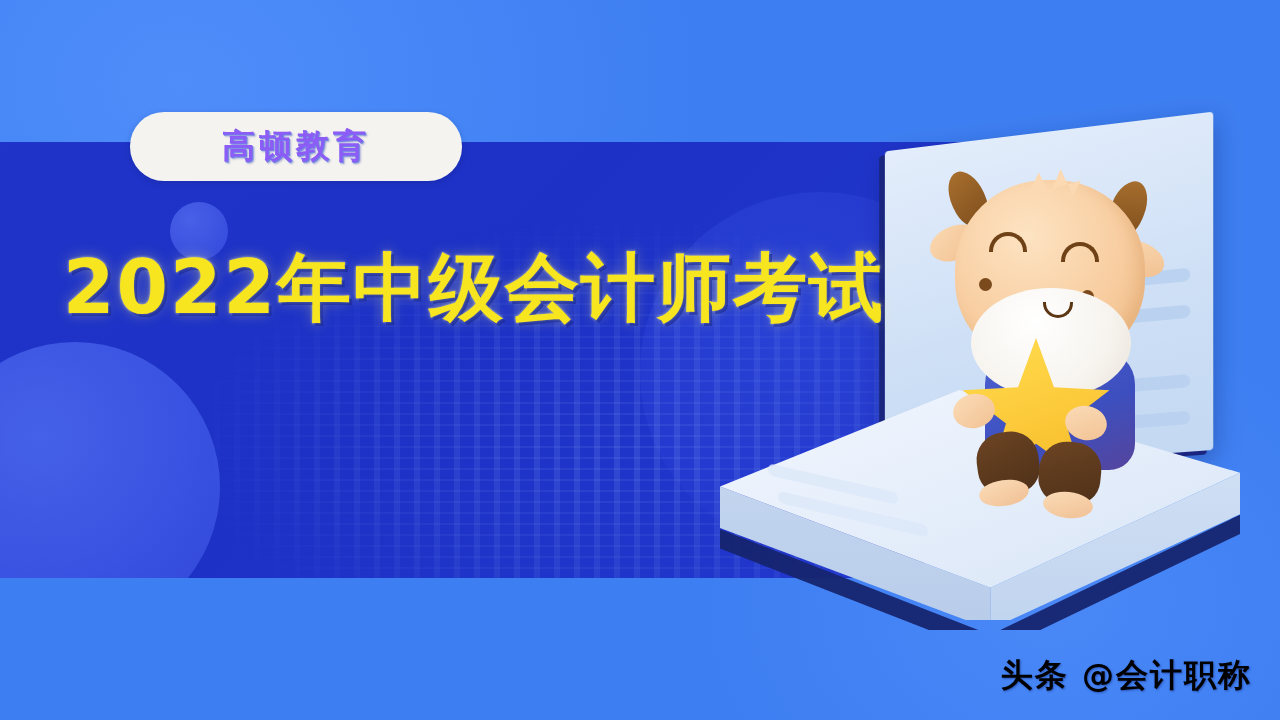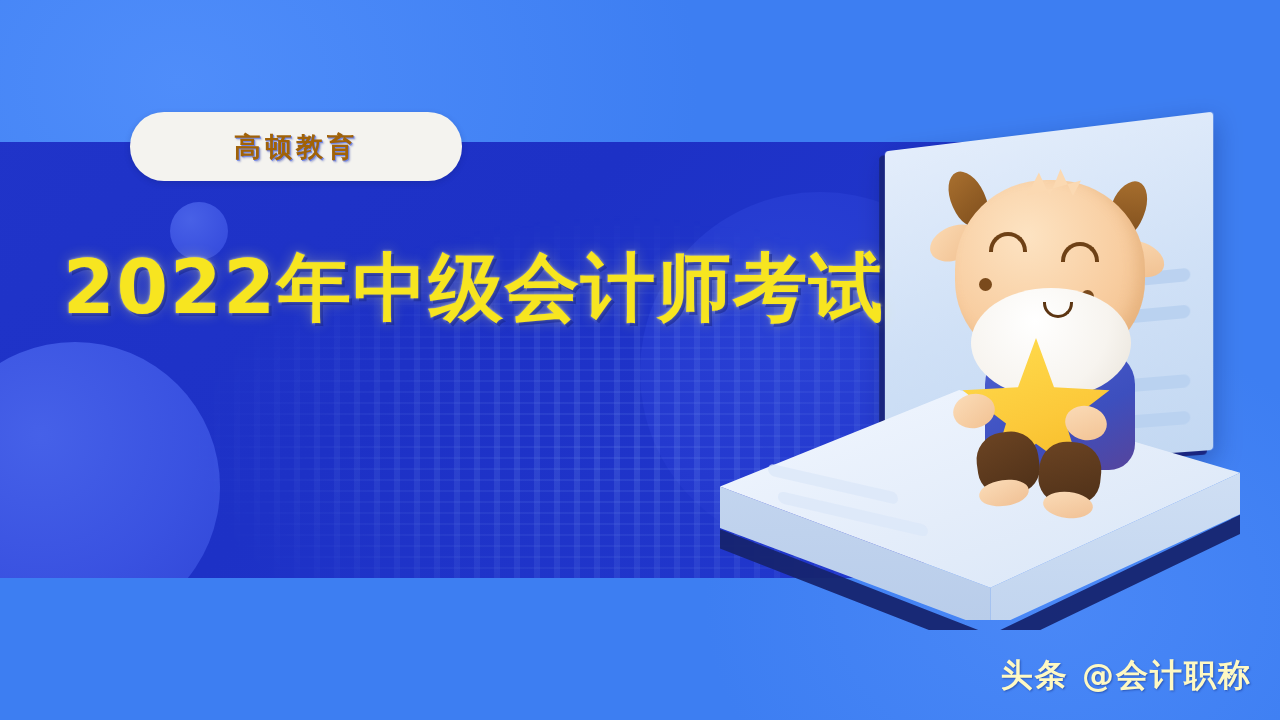--- a/index.html
+++ b/index.html
@@ -72,22 +72,22 @@
   
   .badge{
     position:absolute;left:130px;top:112px;width:332px;height:69px;
     background:#f4f3ef;
     border-radius:34px;
     display:flex;align-items:center;justify-content:center;
     box-shadow:0 2px 6px rgba(10,20,70,.18);
     z-index:6;
   }
   .badge-text{
-    font-size:27px;font-weight:700;letter-spacing:4px;
-    color:#a16207;
+    font-size:33px;font-weight:700;letter-spacing:4px;
+    color:#8b5cf6;
     text-shadow:1px 1px 0 #6f84e6, 2px 2px 2px rgba(20,40,160,.35);
     font-family:"DejaVu Sans","Liberation Sans",sans-serif;
   }
 
   
   .headline{
     position:absolute;left:63px;top:250px;z-index:7;
     display:flex;flex-direction:column;gap:31px;
   }
   .headline .line{
@@ -205,21 +205,21 @@
   .leg-l{left:62px;top:282px;transform:rotate(-8deg);}
   .leg-r{left:124px;top:292px;transform:rotate(6deg);}
   .hoof{position:absolute;width:50px;height:26px;border-radius:50%;
         background:linear-gradient(160deg,#fbdcb8,#f0c094);}
   .hoof-l{left:64px;top:330px;transform:rotate(-8deg);}
   .hoof-r{left:128px;top:342px;transform:rotate(6deg);}
 
   
   .watermark{
     position:absolute;right:28px;bottom:22px;z-index:9;
-    color:#fef9c3;font-size:32px;font-weight:700;letter-spacing:2px;
+    color:#000000;font-size:32px;font-weight:700;letter-spacing:2px;
     font-family:"DejaVu Sans","Liberation Sans",sans-serif;
     text-shadow:1px 1px 2px rgba(10,30,110,.45);
     white-space:nowrap;
   }
 </style>
 </head>
 <body>
 
 <div id="stage">
 

